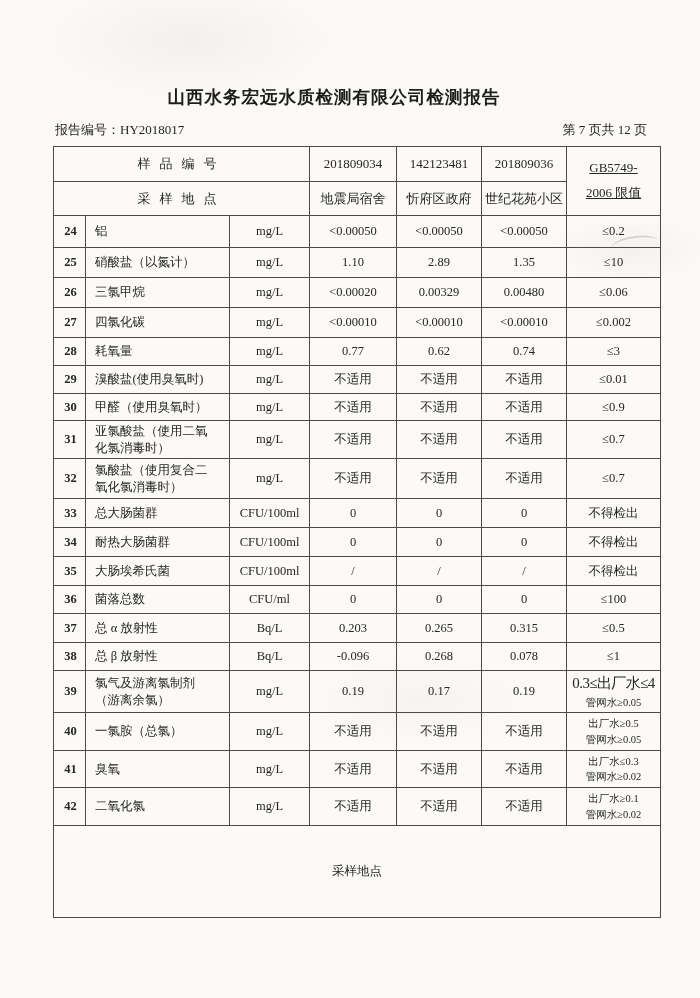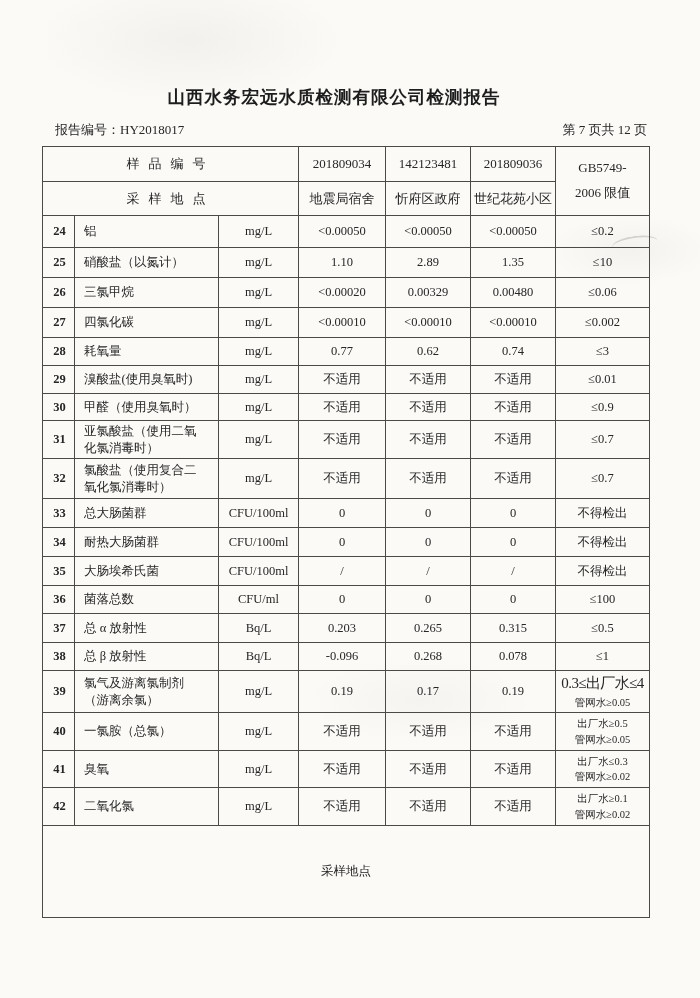--- a/index.html
+++ b/index.html
@@ -27,35 +27,35 @@
     position:absolute; top:85px; left:0; width:668px;
     text-align:center; font-size:17.5px; font-weight:bold;
     letter-spacing:1px; color:#1d1d1d;
   }
   .meta{
     position:absolute; top:121px; left:55px; width:592px;
     display:flex; justify-content:space-between; align-items:baseline;
     font-size:13px; color:#262626;
   }
   table.report{
-    position:absolute; top:146px; left:42px; width:607px;
+    position:absolute; top:146px; left:53px; width:607px;
     border-collapse:collapse; table-layout:fixed;
     font-size:12.5px; color:#262626;padding-left:24px;
   }
   table.report td{
     border:1.5px solid #4c4a47;
     text-align:center; vertical-align:middle;
     padding:1px 2px; line-height:1.32;
     word-break:break-all;
   }
   table.report td.name{ text-align:left; padding-left:9px; padding-right:4px; }
   table.report td.num{ padding-left:4px;font-weight:bold; }
   .hdr td{ font-size:13px; }
   .spread{ letter-spacing:9px; text-indent:9px; }
-  .limit-head span{ display:block; line-height:1.9; font-size:13px; }
+  .limit-head span{ display:block; line-height:1.9; font-size:13px;text-decoration:underline; }
   .limit span{ display:block; }
   td.limit.two{ font-size:10.5px; line-height:1.45; padding:1px 1px; }
   td.limit.two.cond span:first-child{ font-size:15px; letter-spacing:-0.6px; }
   .name2{ display:block; }
   tr.h35 td{ height:35px; } tr.h34 td{ height:34px; }
   tr.h32 td{ height:32px; } tr.h30 td{ height:30px; }
   tr.h29 td{ height:29px; } tr.h28 td{ height:28px; }
   tr.h27 td{ height:27px; } tr.h38 td{ height:38px; }
   tr.h40 td{ height:40px; } tr.h42 td{ height:42px; }
   tr.h37 td{ height:37px; }

